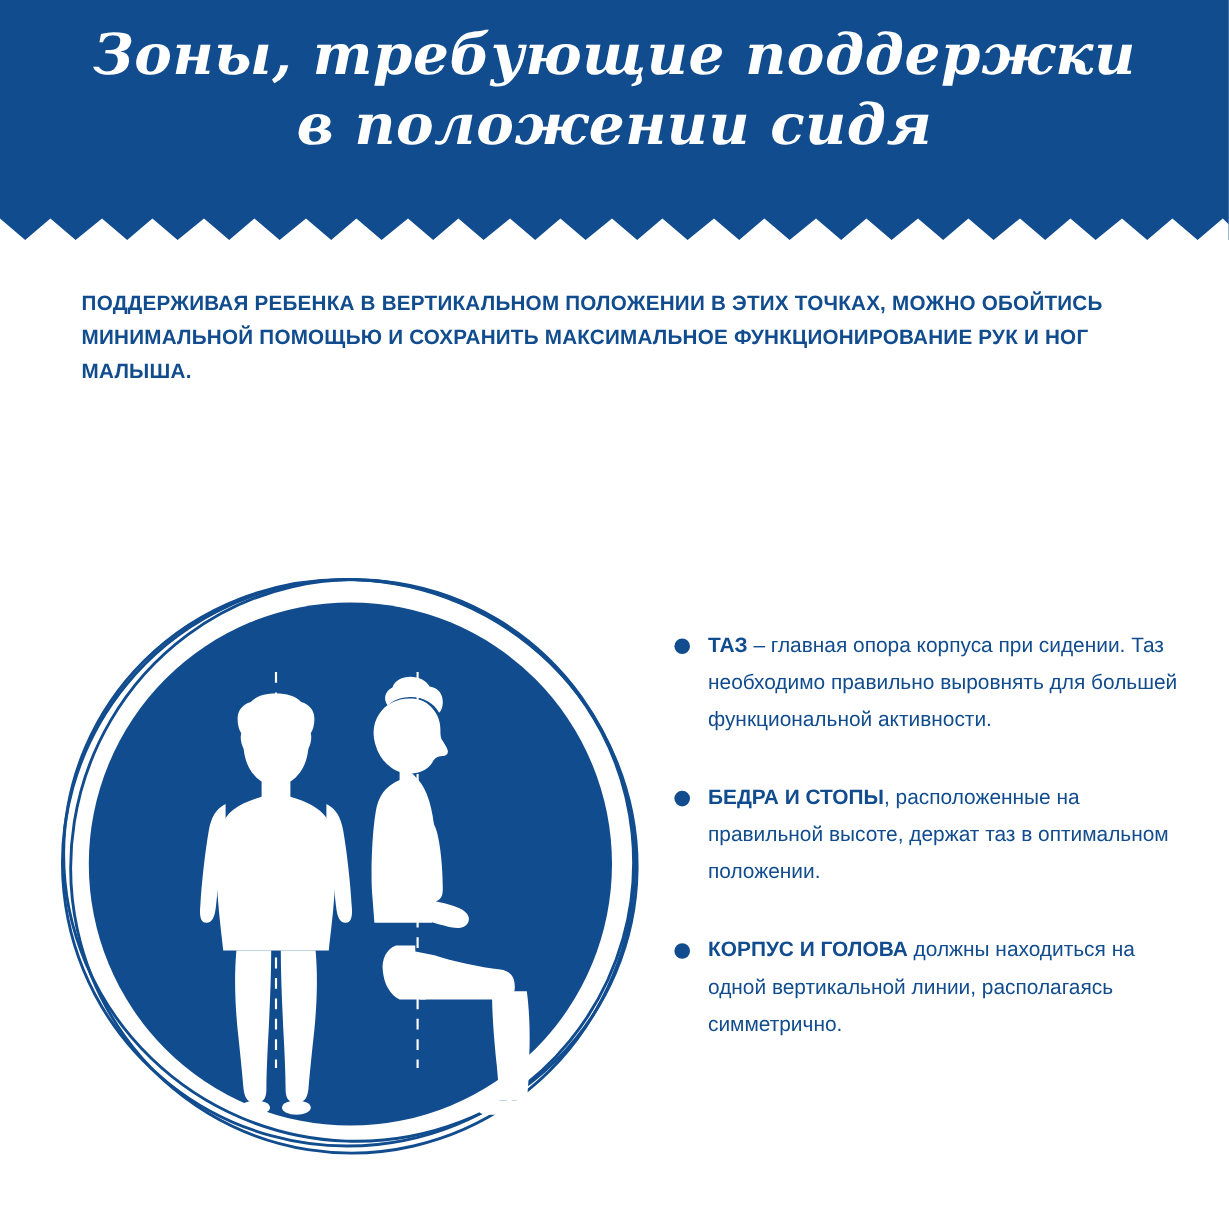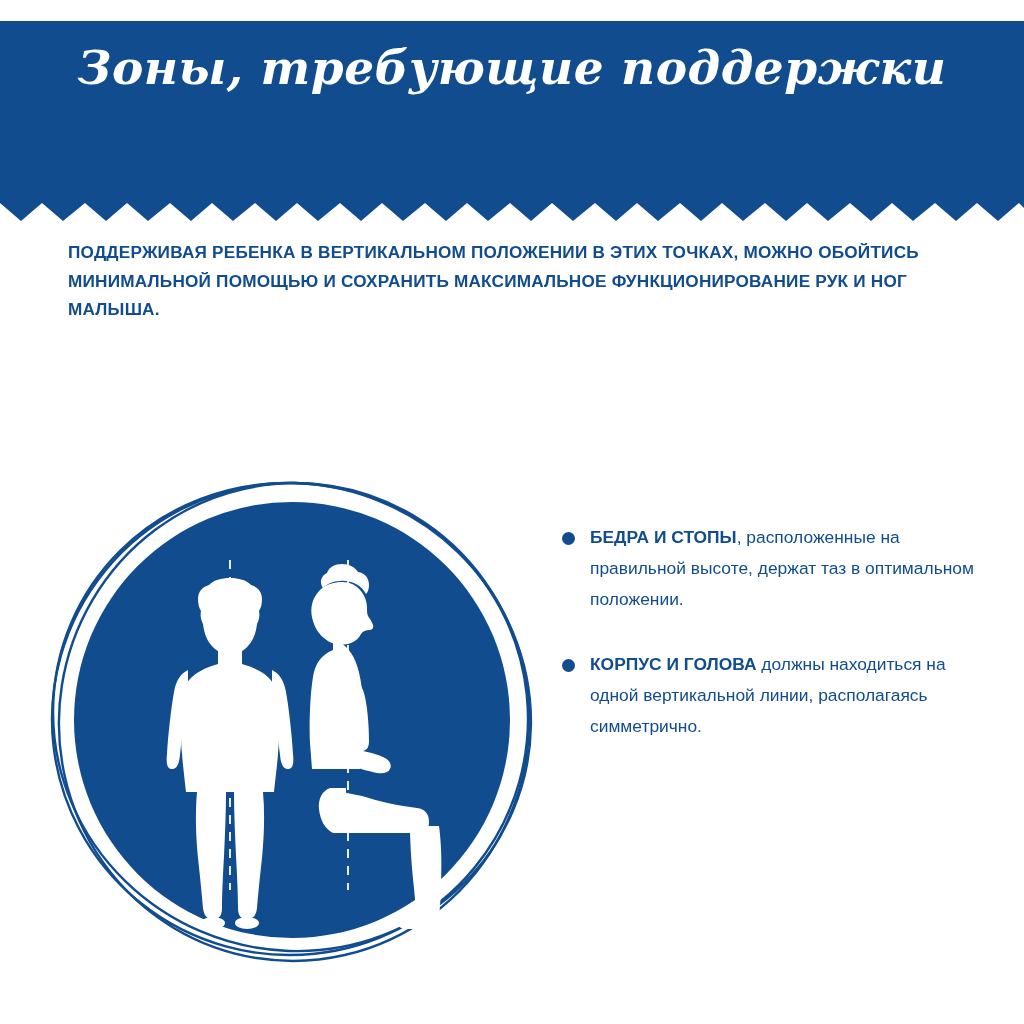--- a/index.html
+++ b/index.html
@@ -17,21 +17,20 @@
 
   
   .header {
     position: absolute;
     top: 0;
     left: 0;
     width: 1024px;
     height: 200px;
     background: #114C8E;
     overflow: hidden;
-    margin-top: 21px;
   }
   .header-title {
     position: absolute;
     top: 18px;
     left: 0;
     width: 1024px;
     text-align: center;
     color: #ffffff;
     font-family: "DejaVu Serif", serif;
     font-style: italic;
@@ -110,20 +109,21 @@
   .bullet-term {
     font-weight: bold;
   }
 </style>
 </head>
 <body>
 
 <div class="header">
   <div class="header-title">
     <span>Зоны, требующие поддержки</span>
+    <span class="line2">в положении сидя</span>
   </div>
   <svg class="zigzag" viewBox="0 0 1024 26" preserveAspectRatio="none">
     <polygon fill="#ffffff" points="0,26 0,8 21,26 42,8 63,26 85,8 106,26 127,8 148,26 170,8 191,26 212,8 233,26 255,8 276,26 297,8 318,26 340,8 361,26 382,8 403,26 425,8 446,26 467,8 488,26 510,8 531,26 552,8 573,26 595,8 616,26 637,8 658,26 680,8 701,26 722,8 743,26 765,8 786,26 807,8 828,26 850,8 871,26 892,8 913,26 935,8 956,26 977,8 998,26 1019,8 1024,13 1024,26"></polygon>
   </svg>
 </div>
 
 <div class="intro">
   <p>ПОДДЕРЖИВАЯ РЕБЕНКА В ВЕРТИКАЛЬНОМ ПОЛОЖЕНИИ В ЭТИХ ТОЧКАХ, МОЖНО ОБОЙТИСЬ МИНИМАЛЬНОЙ ПОМОЩЬЮ И СОХРАНИТЬ МАКСИМАЛЬНОЕ ФУНКЦИОНИРОВАНИЕ РУК И НОГ МАЛЫША.</p>
 </div>
 
@@ -224,20 +224,24 @@
                l40 0 c6 0 9 -2 9 -6 c0 -4 -3 -6 -8 -6 Z"></path>
 
       <path d="M288 318 c-8 3 -12 11 -11 21 c1 11 6 20 14 24
                l22 0 c-6 -10 -9 -27 -9 -45 Z"></path>
     </g>
   </svg>
 </div>
 
 <div class="bullets">
 
+  <div class="bullet-item">
+    <span class="bullet-dot"></span>
+    <span class="bullet-term">ТАЗ</span><span> – главная опора корпуса при сидении. Таз необходимо правильно выровнять для большей функциональной активности.</span>
+  </div>
 
   <div class="bullet-item">
     <span class="bullet-dot"></span>
     <span class="bullet-term">БЕДРА И СТОПЫ</span><span>, расположенные на правильной высоте, держат таз в оптимальном положении.</span>
   </div>
 
   <div class="bullet-item">
     <span class="bullet-dot"></span>
     <span class="bullet-term">КОРПУС И ГОЛОВА</span><span> должны находиться на одной вертикальной линии, располагаясь симметрично.</span>
   </div>

